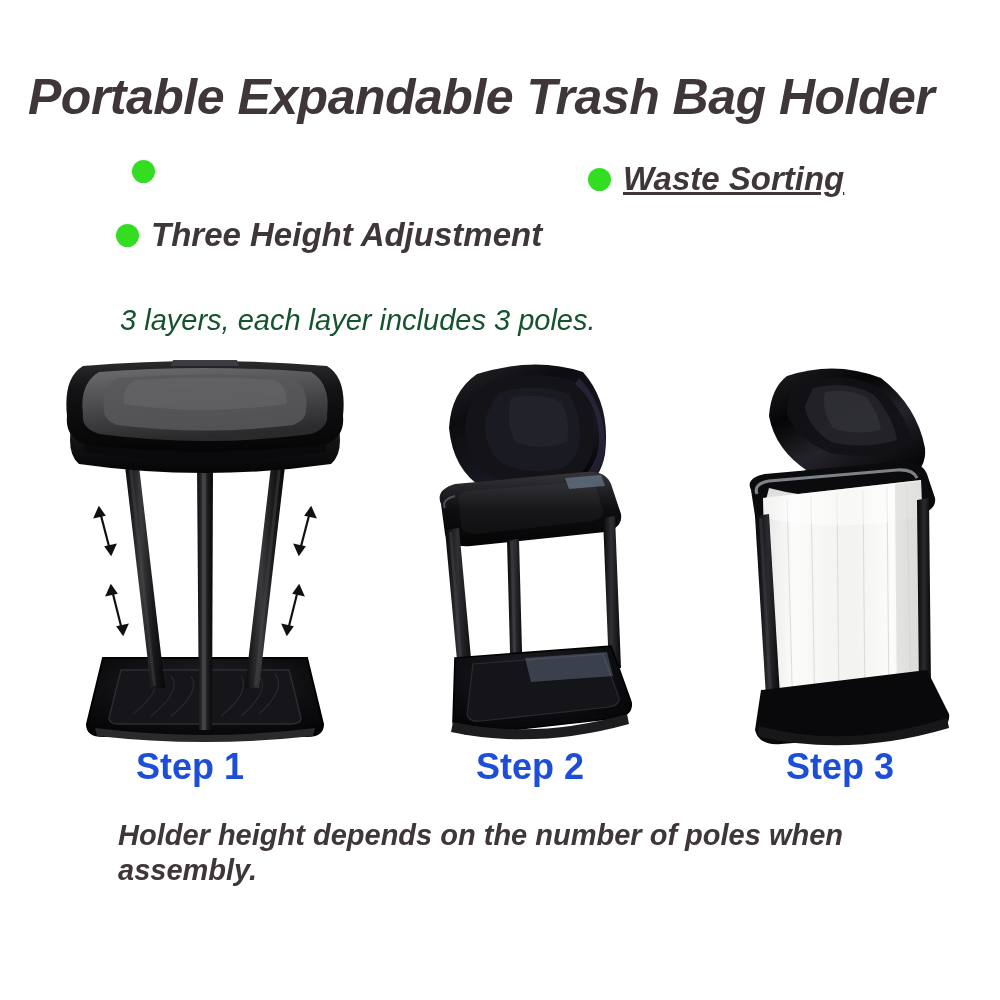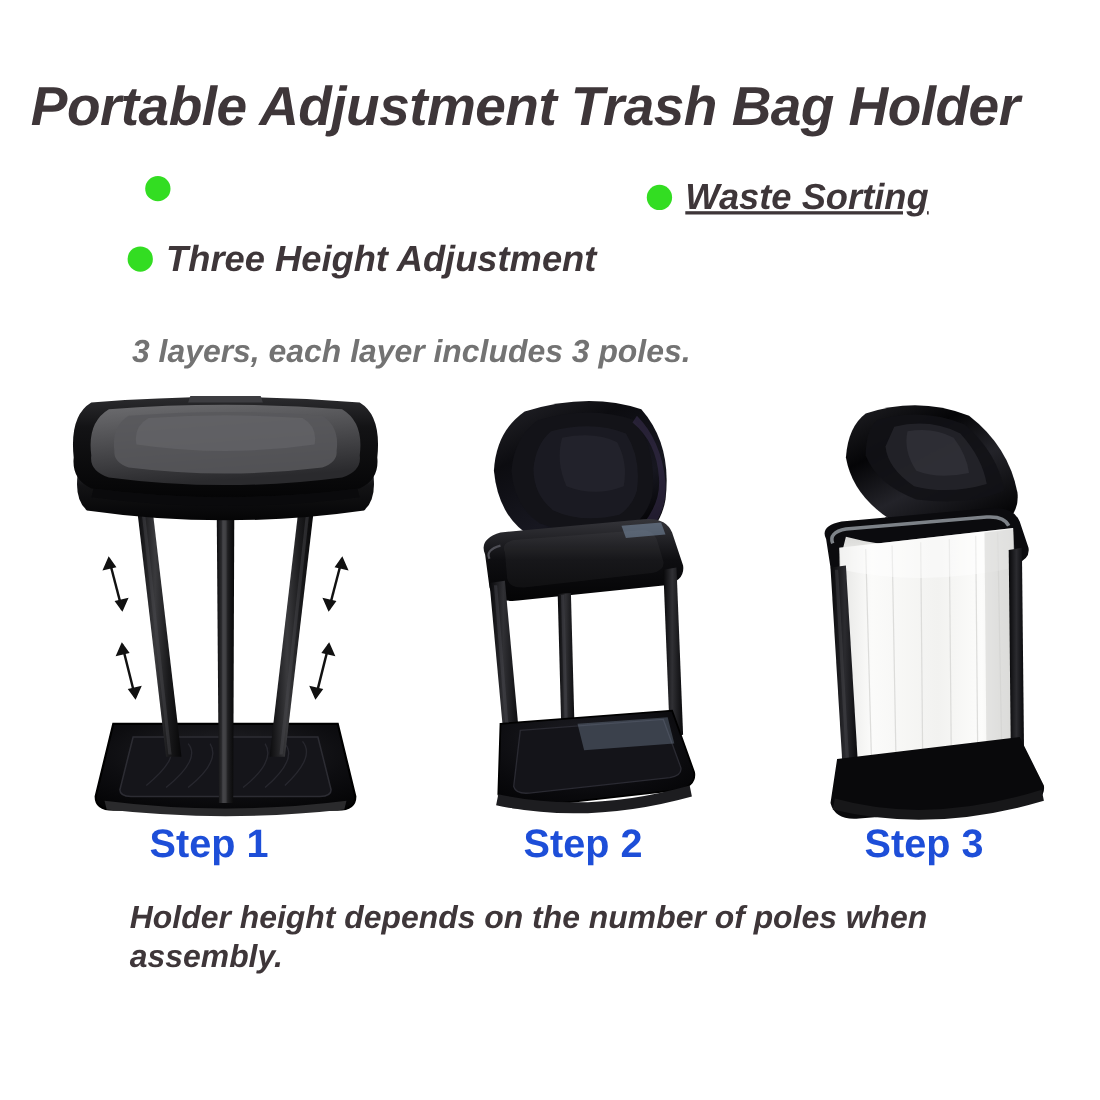--- a/index.html
+++ b/index.html
@@ -58,23 +58,23 @@
     white-space: nowrap;
   }
 
   
   #subcaption {
     position: absolute;
     left: 120px;
     top: 302px;
     font-size: 29px;
     line-height: 36px;
-    font-weight: bold;
+    font-weight: normal;
     font-style: italic;
-    color: #737373;
+    color: #14532d;
     white-space: nowrap;
   }
 
   
   #stage {
     position: absolute;
     left: 0;
     top: 358px;
     width: 1000px;
     height: 390px;
@@ -115,21 +115,21 @@
     font-size: 29px;
     line-height: 35px;
     font-weight: bold;
     font-style: italic;
     color: #3e3639;
   }
 </style>
 </head>
 <body>
 
-<div id="title">Portable Adjustment Trash Bag Holder</div>
+<div id="title">Portable Expandable Trash Bag Holder</div>
 
 <div class="bullet-row" id="bullet-0">
   <span class="bullet-dot"></span>
 </div>
 
 <div class="bullet-row" id="bullet-1">
   <span class="bullet-dot"></span>
   <span class="bullet-text">Waste Sorting</span>
 </div>
 

